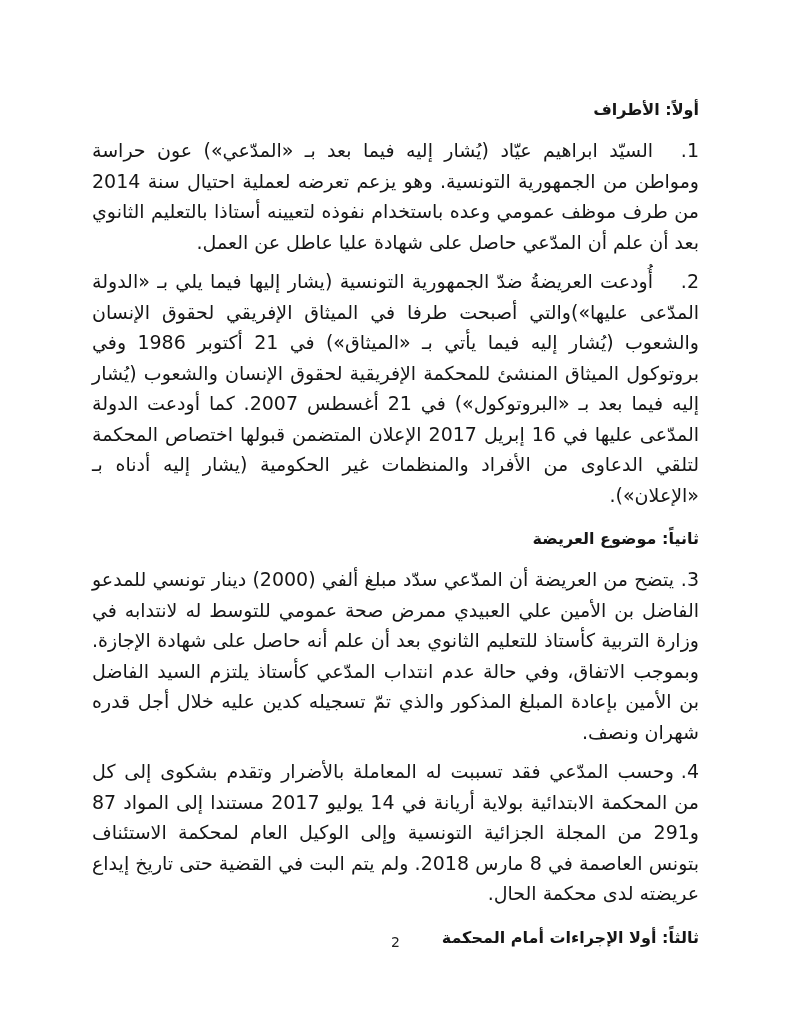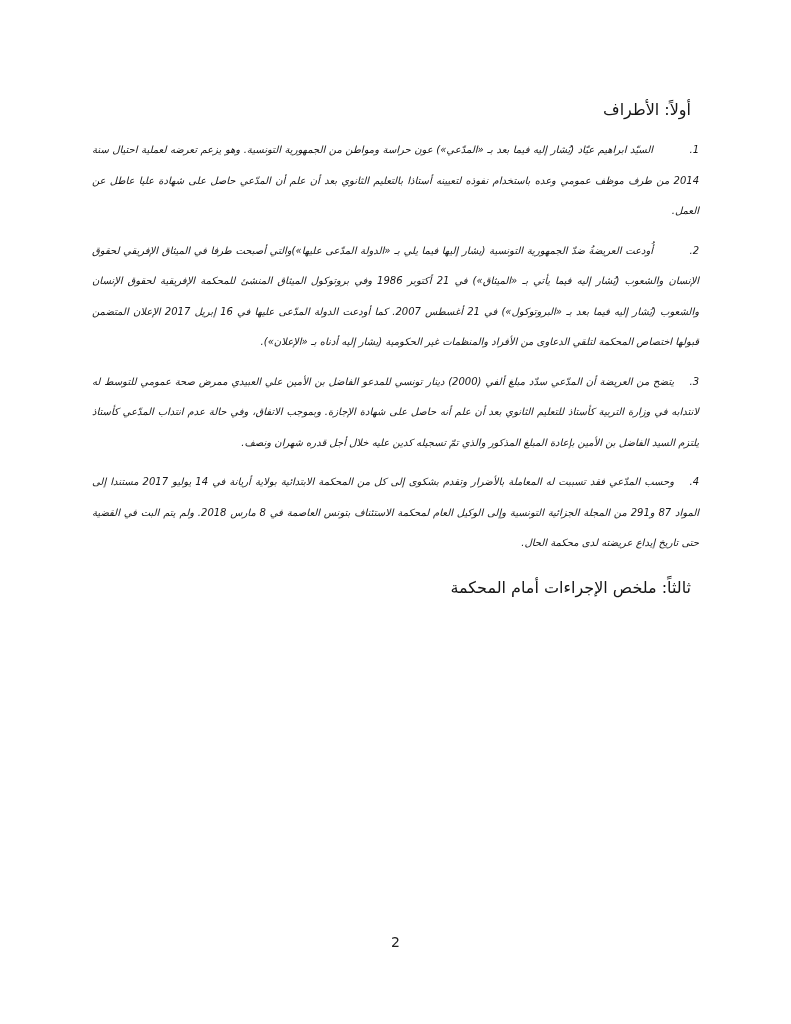--- a/index.html
+++ b/index.html
@@ -18,35 +18,34 @@
   .page-inner {
     position: absolute;
     top: 0;
     left: 0;
     right: 0;
     padding: 95px 92px 0 92px;
     direction: rtl;
     box-sizing: border-box;
   }
   .section-heading {
-    font-weight: normal;
+    font-weight: bold;
     font-size: 16px;
     line-height: 30px;
-    margin: 0 8px 10px 0;
+    margin: 0 0 10px 0;
     text-align: right;
   }
   .section + .section .section-heading {
     margin-top: 14px;
   }
   .list-item {
-    font-size: 10px;
+    font-size: 19px;
     line-height: 30.5px;
     text-align: justify;
     margin-bottom: 9px;
-    font-style: italic;
   }
   .item-number {
     display: inline-block;
     width: 46px;
   }
   .list-item.narrow .item-number {
     width: 25px;
   }
   .page-footer {
     position: absolute;
@@ -64,23 +63,24 @@
 
 <div class="page-inner" dir="rtl">
 
   <div class="section">
     <div class="section-heading">أولاً: الأطراف</div>
     <div class="list-item wide"><span class="item-number">1.</span><span class="item-text">السيّد ابراهيم عيّاد (يُشار إليه فيما بعد بـ «المدّعي») عون حراسة ومواطن من الجمهورية التونسية. وهو يزعم تعرضه لعملية احتيال سنة 2014 من طرف موظف عمومي وعده باستخدام نفوذه لتعيينه أستاذا بالتعليم الثانوي بعد أن علم أن المدّعي حاصل على شهادة عليا عاطل عن العمل.</span></div>
     <div class="list-item wide"><span class="item-number">2.</span><span class="item-text">أُودعت العريضةُ ضدّ الجمهورية التونسية (يشار إليها فيما يلي بـ «الدولة المدّعى عليها»)والتي أصبحت طرفا في الميثاق الإفريقي لحقوق الإنسان والشعوب (يُشار إليه فيما يأتي بـ «الميثاق») في 21 أكتوبر 1986 وفي بروتوكول الميثاق المنشئ للمحكمة الإفريقية لحقوق الإنسان والشعوب (يُشار إليه فيما بعد بـ «البروتوكول») في 21 أغسطس 2007. كما أودعت الدولة المدّعى عليها في 16 إبريل 2017 الإعلان المتضمن قبولها اختصاص المحكمة لتلقي الدعاوى من الأفراد والمنظمات غير الحكومية (يشار إليه أدناه بـ «الإعلان»).</span></div>
   </div>
 
   <div class="section">
+    <div class="section-heading">ثانياً: موضوع العريضة</div>
     <div class="list-item narrow"><span class="item-number">3.</span><span class="item-text">يتضح من العريضة أن المدّعي سدّد مبلغ ألفي (2000) دينار تونسي للمدعو الفاضل بن الأمين علي العبيدي ممرض صحة عمومي للتوسط له لانتدابه في وزارة التربية كأستاذ للتعليم الثانوي بعد أن علم أنه حاصل على شهادة الإجازة. وبموجب الاتفاق، وفي حالة عدم انتداب المدّعي كأستاذ يلتزم السيد الفاضل بن الأمين بإعادة المبلغ المذكور والذي تمّ تسجيله كدين عليه خلال أجل قدره شهران ونصف.</span></div>
     <div class="list-item narrow"><span class="item-number">4.</span><span class="item-text">وحسب المدّعي فقد تسببت له المعاملة بالأضرار وتقدم بشكوى إلى كل من المحكمة الابتدائية بولاية أريانة في 14 يوليو 2017 مستندا إلى المواد 87 و291 من المجلة الجزائية التونسية وإلى الوكيل العام لمحكمة الاستئناف بتونس العاصمة في 8 مارس 2018. ولم يتم البت في القضية حتى تاريخ إيداع عريضته لدى محكمة الحال.</span></div>
   </div>
 
   <div class="section">
-    <div class="section-heading">ثالثاً: ملخص الإجراءات أمام المحكمة</div>
+    <div class="section-heading">ثالثاً: أولا الإجراءات أمام المحكمة</div>
   </div>
 
 </div>
 
 <div class="page-footer">2</div>
 
 </body></html>

